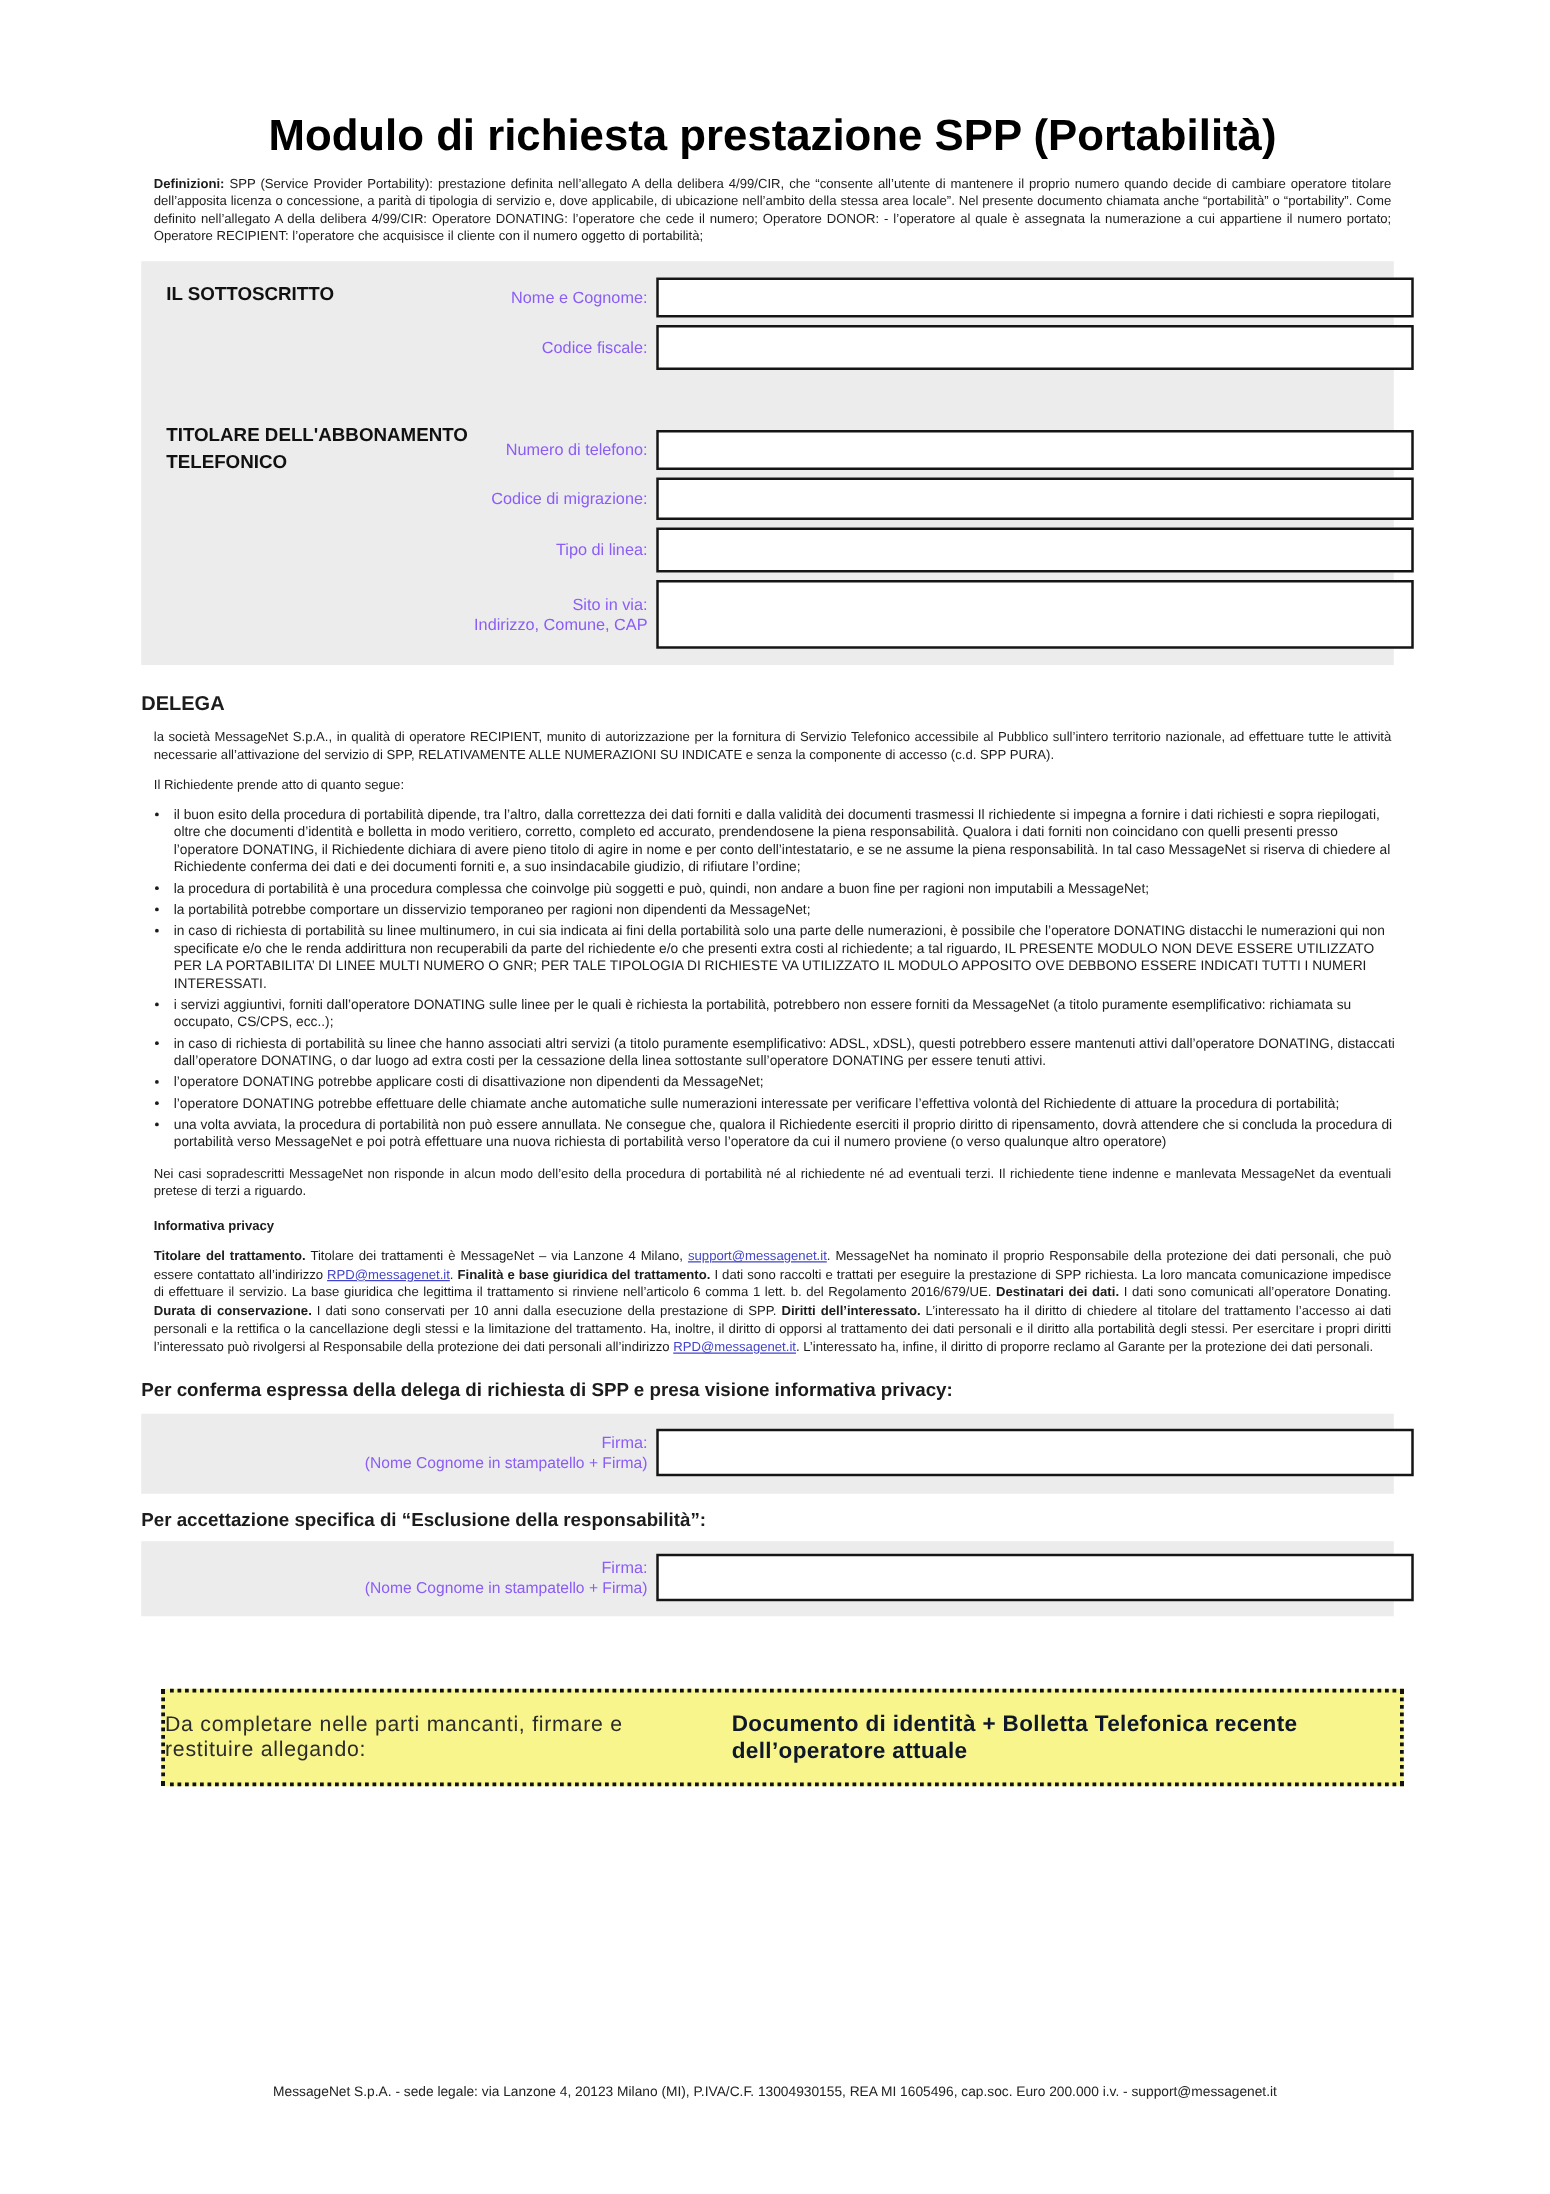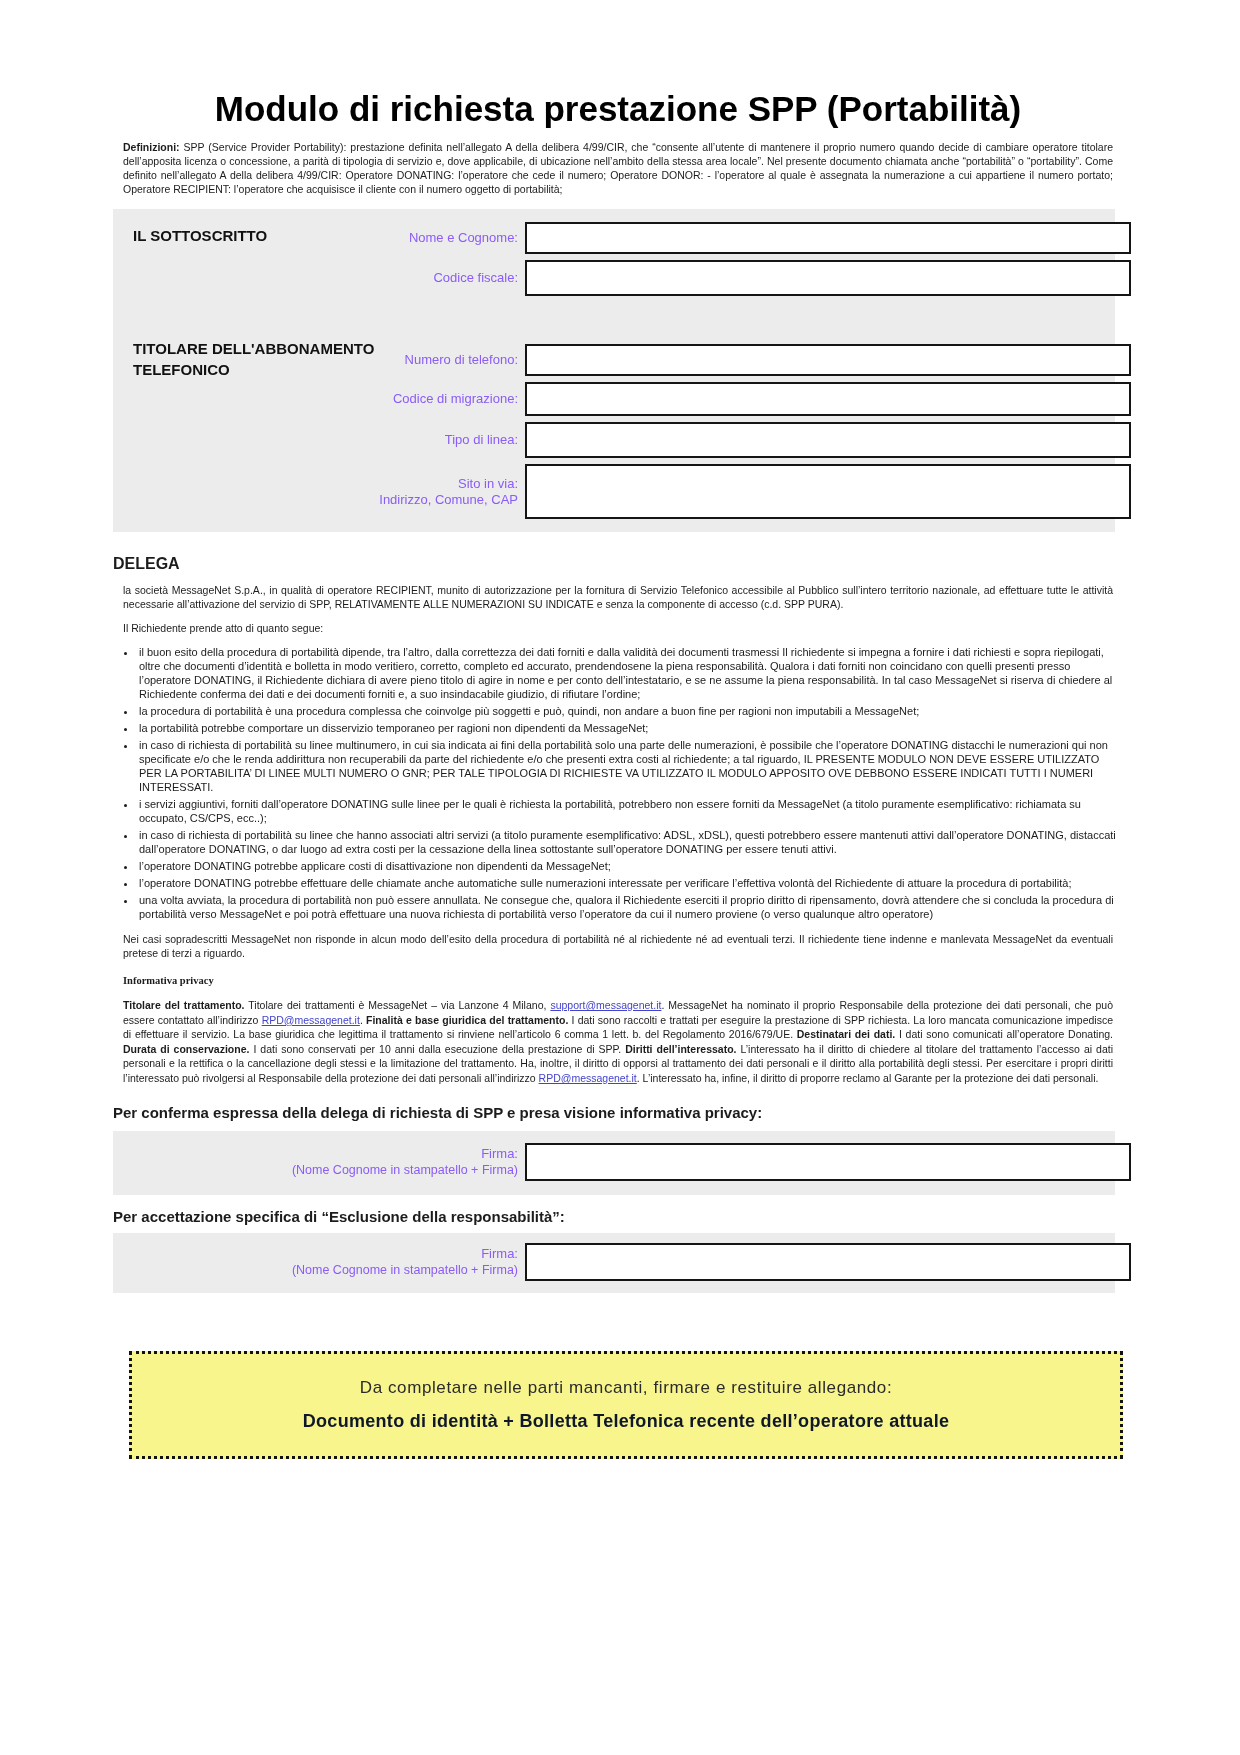--- a/index.html
+++ b/index.html
@@ -59,36 +59,36 @@
   .group-gap { height: 42px; }
 
   
   .delega-h { margin: 22px 0 0 0; font-size: 16px; line-height: 20px; font-weight: bold; }
   .delega-p { margin-top: 9px; }
   .escl-h   { margin: 15px 0 0 0; font-size: 13.5px; line-height: 17px; font-weight: bold; }
   .escl-intro { margin-top: 7px; }
   .bullets  { margin: 8px 0 0 0; padding-left: 24px; }
   .bullets li { font-size: 11px; line-height: 14px; margin-bottom: 3px; padding-left: 2px; }
   .closing  { margin-top: 11px; }
-  .priv-h   { margin-top: 14px; font-weight: bold; font-family: Liberation Serif, serif; }
+  .priv-h   { margin-top: 14px; font-weight: bold; }
   .privacy  { margin-top: 2px; line-height: 14.6px; }
   .link { color: #4343cb; text-decoration: underline; cursor: pointer; }
 
   .sig-h  { margin: 17px 0 0 0; font-size: 15px; line-height: 19px; font-weight: bold; }
   .sig-h2 { margin-top: 12px; }
   .panel2 { margin-top: 9px; padding: 12px 0 14px 0; }
   .panel3 { margin-top: 7px; padding: 10px 0 12px 0; }
 
   
   .notice {
     margin: 58px 0 0 16px;
-    height: 108px;
+    height: 78px;
     background: #f7f58c;
     border: 3px dotted #111;
-    display: flex; flex-direction: column; justify-content: center; align-items: center;
+    display: flex; justify-content: center; align-items: center;
     gap: 13px;
   }
   .notice-l1 { font-size: 17px; letter-spacing: 0.6px; color: #2b2b2b; }
   .notice-l2 { font-size: 18px; letter-spacing: 0.3px; font-weight: bold; color: #0f172a; }
 
   .footer {
     position: absolute; left: 0; right: 0; top: 1668px;
     text-align: center; font-size: 11px; color: #222;
   }
 </style>
@@ -184,13 +184,14 @@
       </div>
     </div>
 
     <div class="notice">
       <div class="notice-l1">Da completare nelle parti mancanti, firmare e restituire allegando:</div>
       <div class="notice-l2">Documento di identità + Bolletta Telefonica recente dell’operatore attuale</div>
     </div>
 
   </div>
 
+  <div class="footer">MessageNet S.p.A. - sede legale: via Lanzone 4, 20123 Milano (MI), P.IVA/C.F. 13004930155, REA MI 1605496, cap.soc. Euro 200.000 i.v. - support@messagenet.it</div>
 </div>
 
 </body></html>

